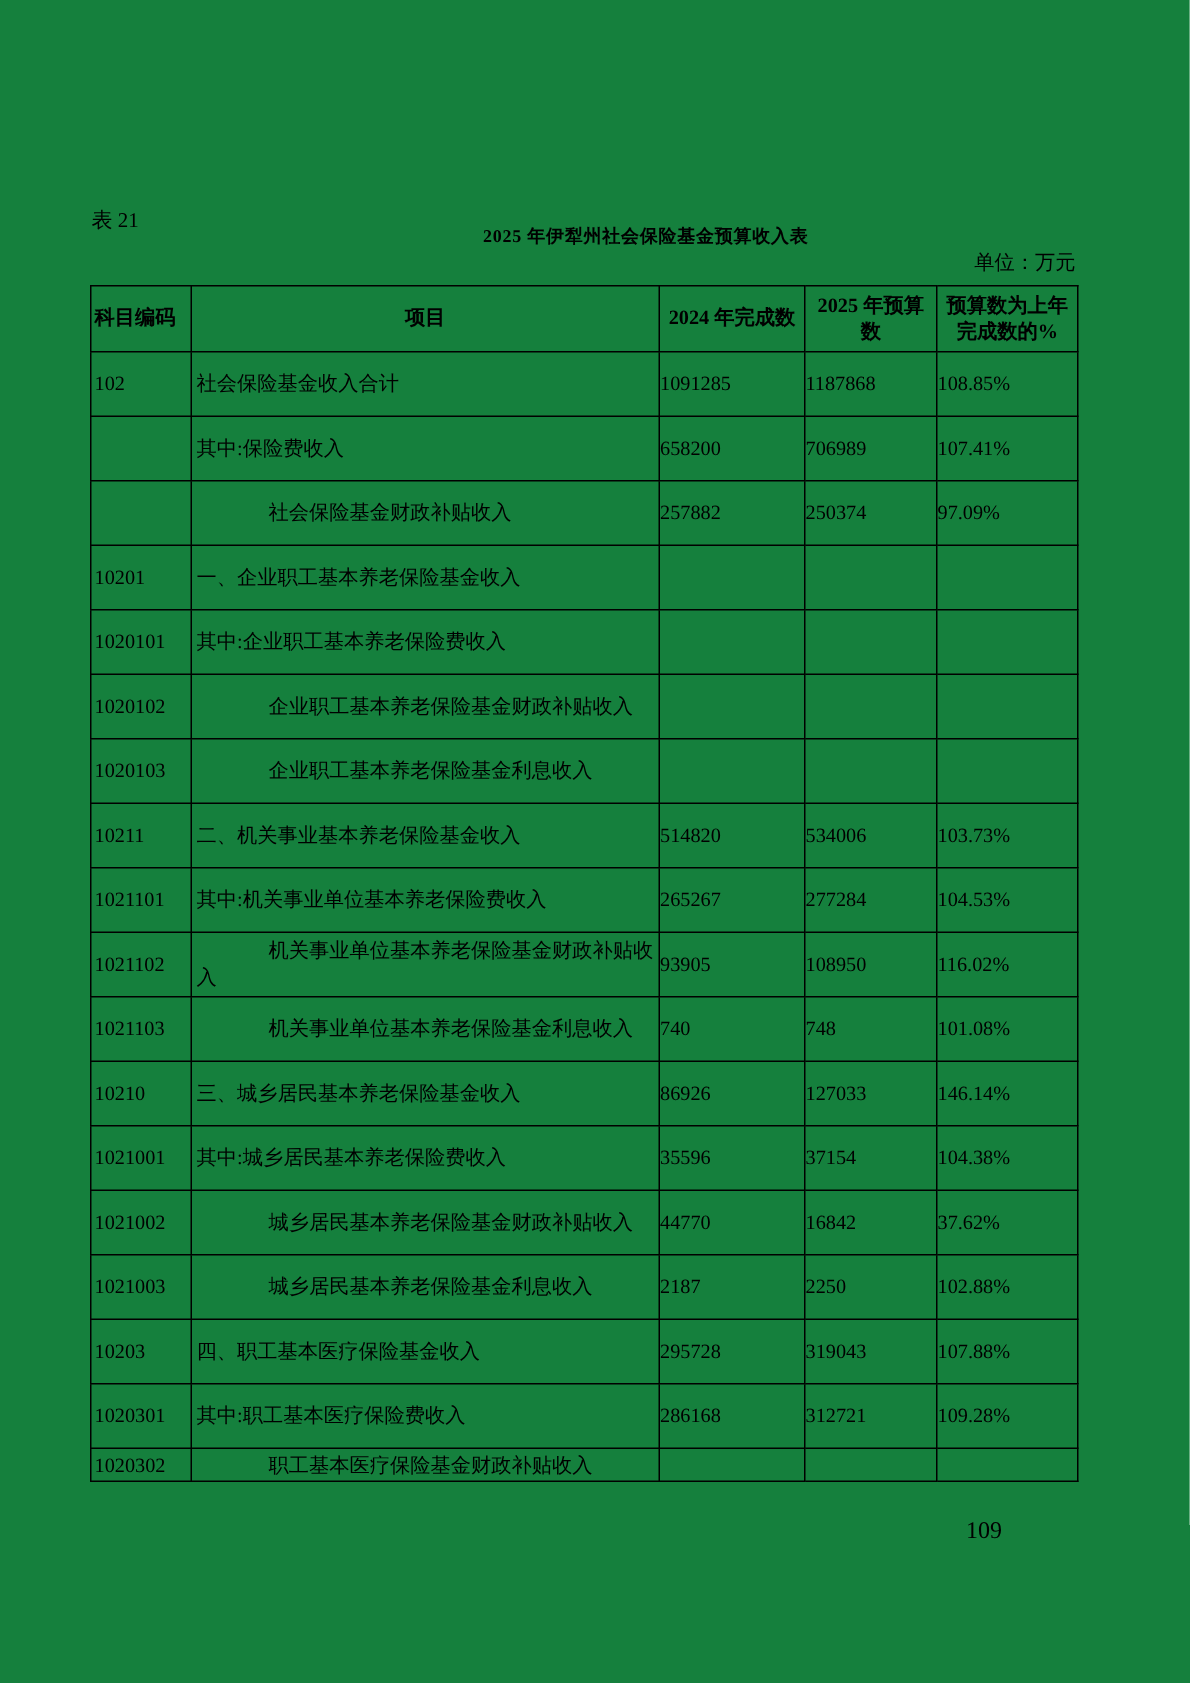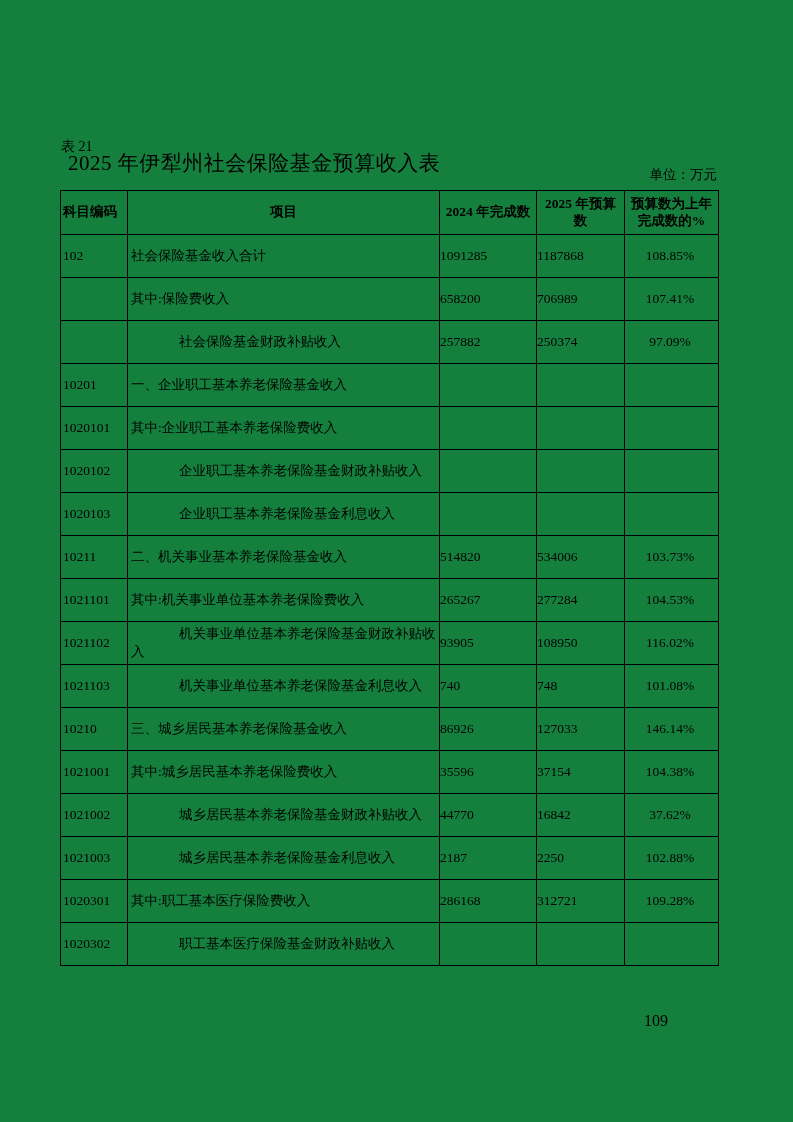--- a/index.html
+++ b/index.html
@@ -9,21 +9,21 @@
     position: relative;
     font-family: "Liberation Serif", "DejaVu Serif", serif;
     color: #000;
     overflow: hidden;
   }
   .page { position: absolute; inset: 0; background: #15803d; }
 
   .table-label { position: absolute; left: 61px; top: 138px; font-size: 14px; }
   .doc-title {
     position: absolute; left: 68px; right: 0; top: 149px;
-    text-align: left; font-size: 21px; font-weight: normal;
+    text-align: center; font-size: 12px; font-weight: bold;
     letter-spacing: 0.5px;
   }
   .unit-label { position: absolute; right: 76px; top: 166px; font-size: 13.5px; }
 
   table.budget {
     position: absolute; left: 60px; top: 190px;
     width: 658px; border-collapse: collapse; table-layout: fixed;
   }
   .budget th, .budget td {
     border: 1px solid #000;
@@ -36,21 +36,21 @@
   }
   .budget thead th.col-code { text-align: left; padding-left: 2px; }
   .budget tbody td {
     height: 43px; font-size: 13.5px; vertical-align: middle;
     line-height: 1.3;
   }
   td.code { padding-left: 2px; text-align: left; }
   td.item { padding-left: 3px; padding-right: 2px; text-align: left; }
   td.item.indent { text-indent: 48px; }
   td.num  { text-align: left; padding-right: 5px; }
-  td.pct  { text-align: center; padding-right: 3px; }
+  td.pct  { text-align: left; padding-right: 3px; }
   
   .budget tbody tr:nth-child(18) td { height: 22px; }
   .budget tbody tr:nth-child(19) td { height: 21px; }
 
   .page-number { position: absolute; left: 644px; top: 1012px; font-size: 16px; }
 </style>
 </head>
 <body>
 
 <div class="page">
@@ -178,20 +178,27 @@
           <td class="pct">37.62%</td>
         </tr>
         <tr>
           <td class="code">1021003</td>
           <td class="item indent">城乡居民基本养老保险基金利息收入</td>
           <td class="num">2187</td>
           <td class="num">2250</td>
           <td class="pct">102.88%</td>
         </tr>
         <tr>
+          <td class="code">10203</td>
+          <td class="item">四、职工基本医疗保险基金收入</td>
+          <td class="num">295728</td>
+          <td class="num">319043</td>
+          <td class="pct">107.88%</td>
+        </tr>
+        <tr>
           <td class="code">1020301</td>
           <td class="item">其中:职工基本医疗保险费收入</td>
           <td class="num">286168</td>
           <td class="num">312721</td>
           <td class="pct">109.28%</td>
         </tr>
         <tr>
           <td class="code">1020302</td>
           <td class="item indent">职工基本医疗保险基金财政补贴收入</td>
           <td class="num"></td>

